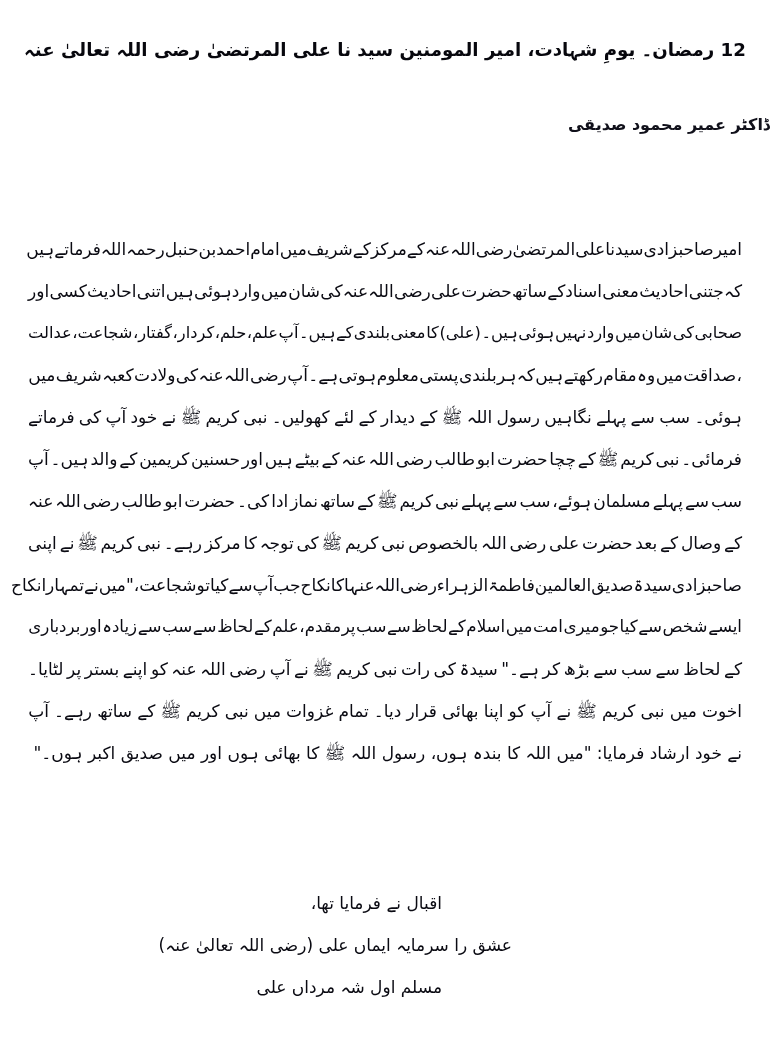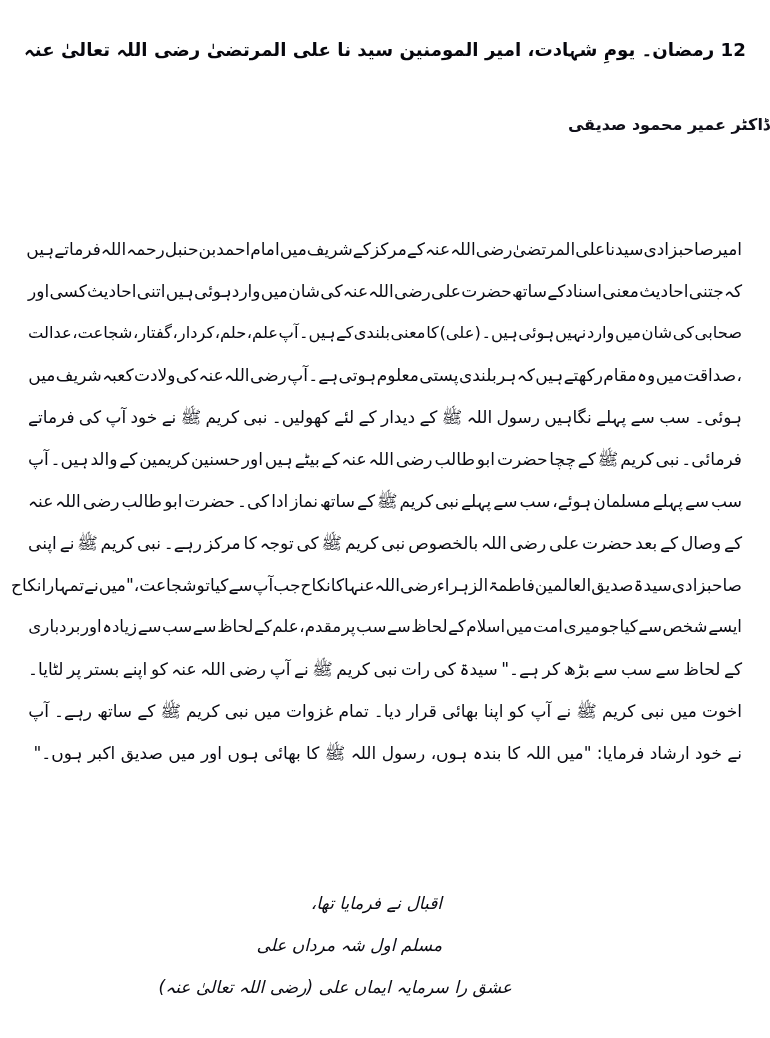--- a/index.html
+++ b/index.html
@@ -90,21 +90,20 @@
     text-align: right;
   }
 
   
   .closing-block {
     position: absolute;
     top: 882px;
     right: 28px;
     left: 28px;
     direction: rtl;
-    font-style: italic;
   }
   .closing-line {
     font-size: 17px;
     line-height: 42px;
     height: 42px;
     color: #0a0a12;
     direction: rtl;
     white-space: nowrap;
   }
   .indent-1 { padding-right: 300px; }
@@ -410,17 +409,17 @@
         <span class="w">کے</span>
         <span class="w">ساتھ</span>
         <span class="w">رہے۔</span>
         <span class="w">آپ</span>
       </div>
     <div class="body-line last" style="font-size: 17px;">نے خود ارشاد فرمایا: "میں اللہ کا بندہ ہوں، رسول اللہ ﷺ کا بھائی ہوں اور میں صدیق اکبر ہوں۔"</div>
   </div>
 
   <div class="closing-block">
     <div class="closing-line indent-1" style="font-size: 17px;">اقبال نے فرمایا تھا،</div>
+    <div class="closing-line indent-3" style="font-size: 17px;">عشق را سرمایہ ایماں علی (رضی اللہ تعالیٰ عنہ)</div>
     <div class="closing-line indent-2" style="font-size: 17px;">مسلم اول شہ مرداں علی</div>
-    <div class="closing-line indent-3" style="font-size: 17px;">عشق را سرمایہ ایماں علی (رضی اللہ تعالیٰ عنہ)</div>
   </div>
 
 </div>
 
 </body></html>

